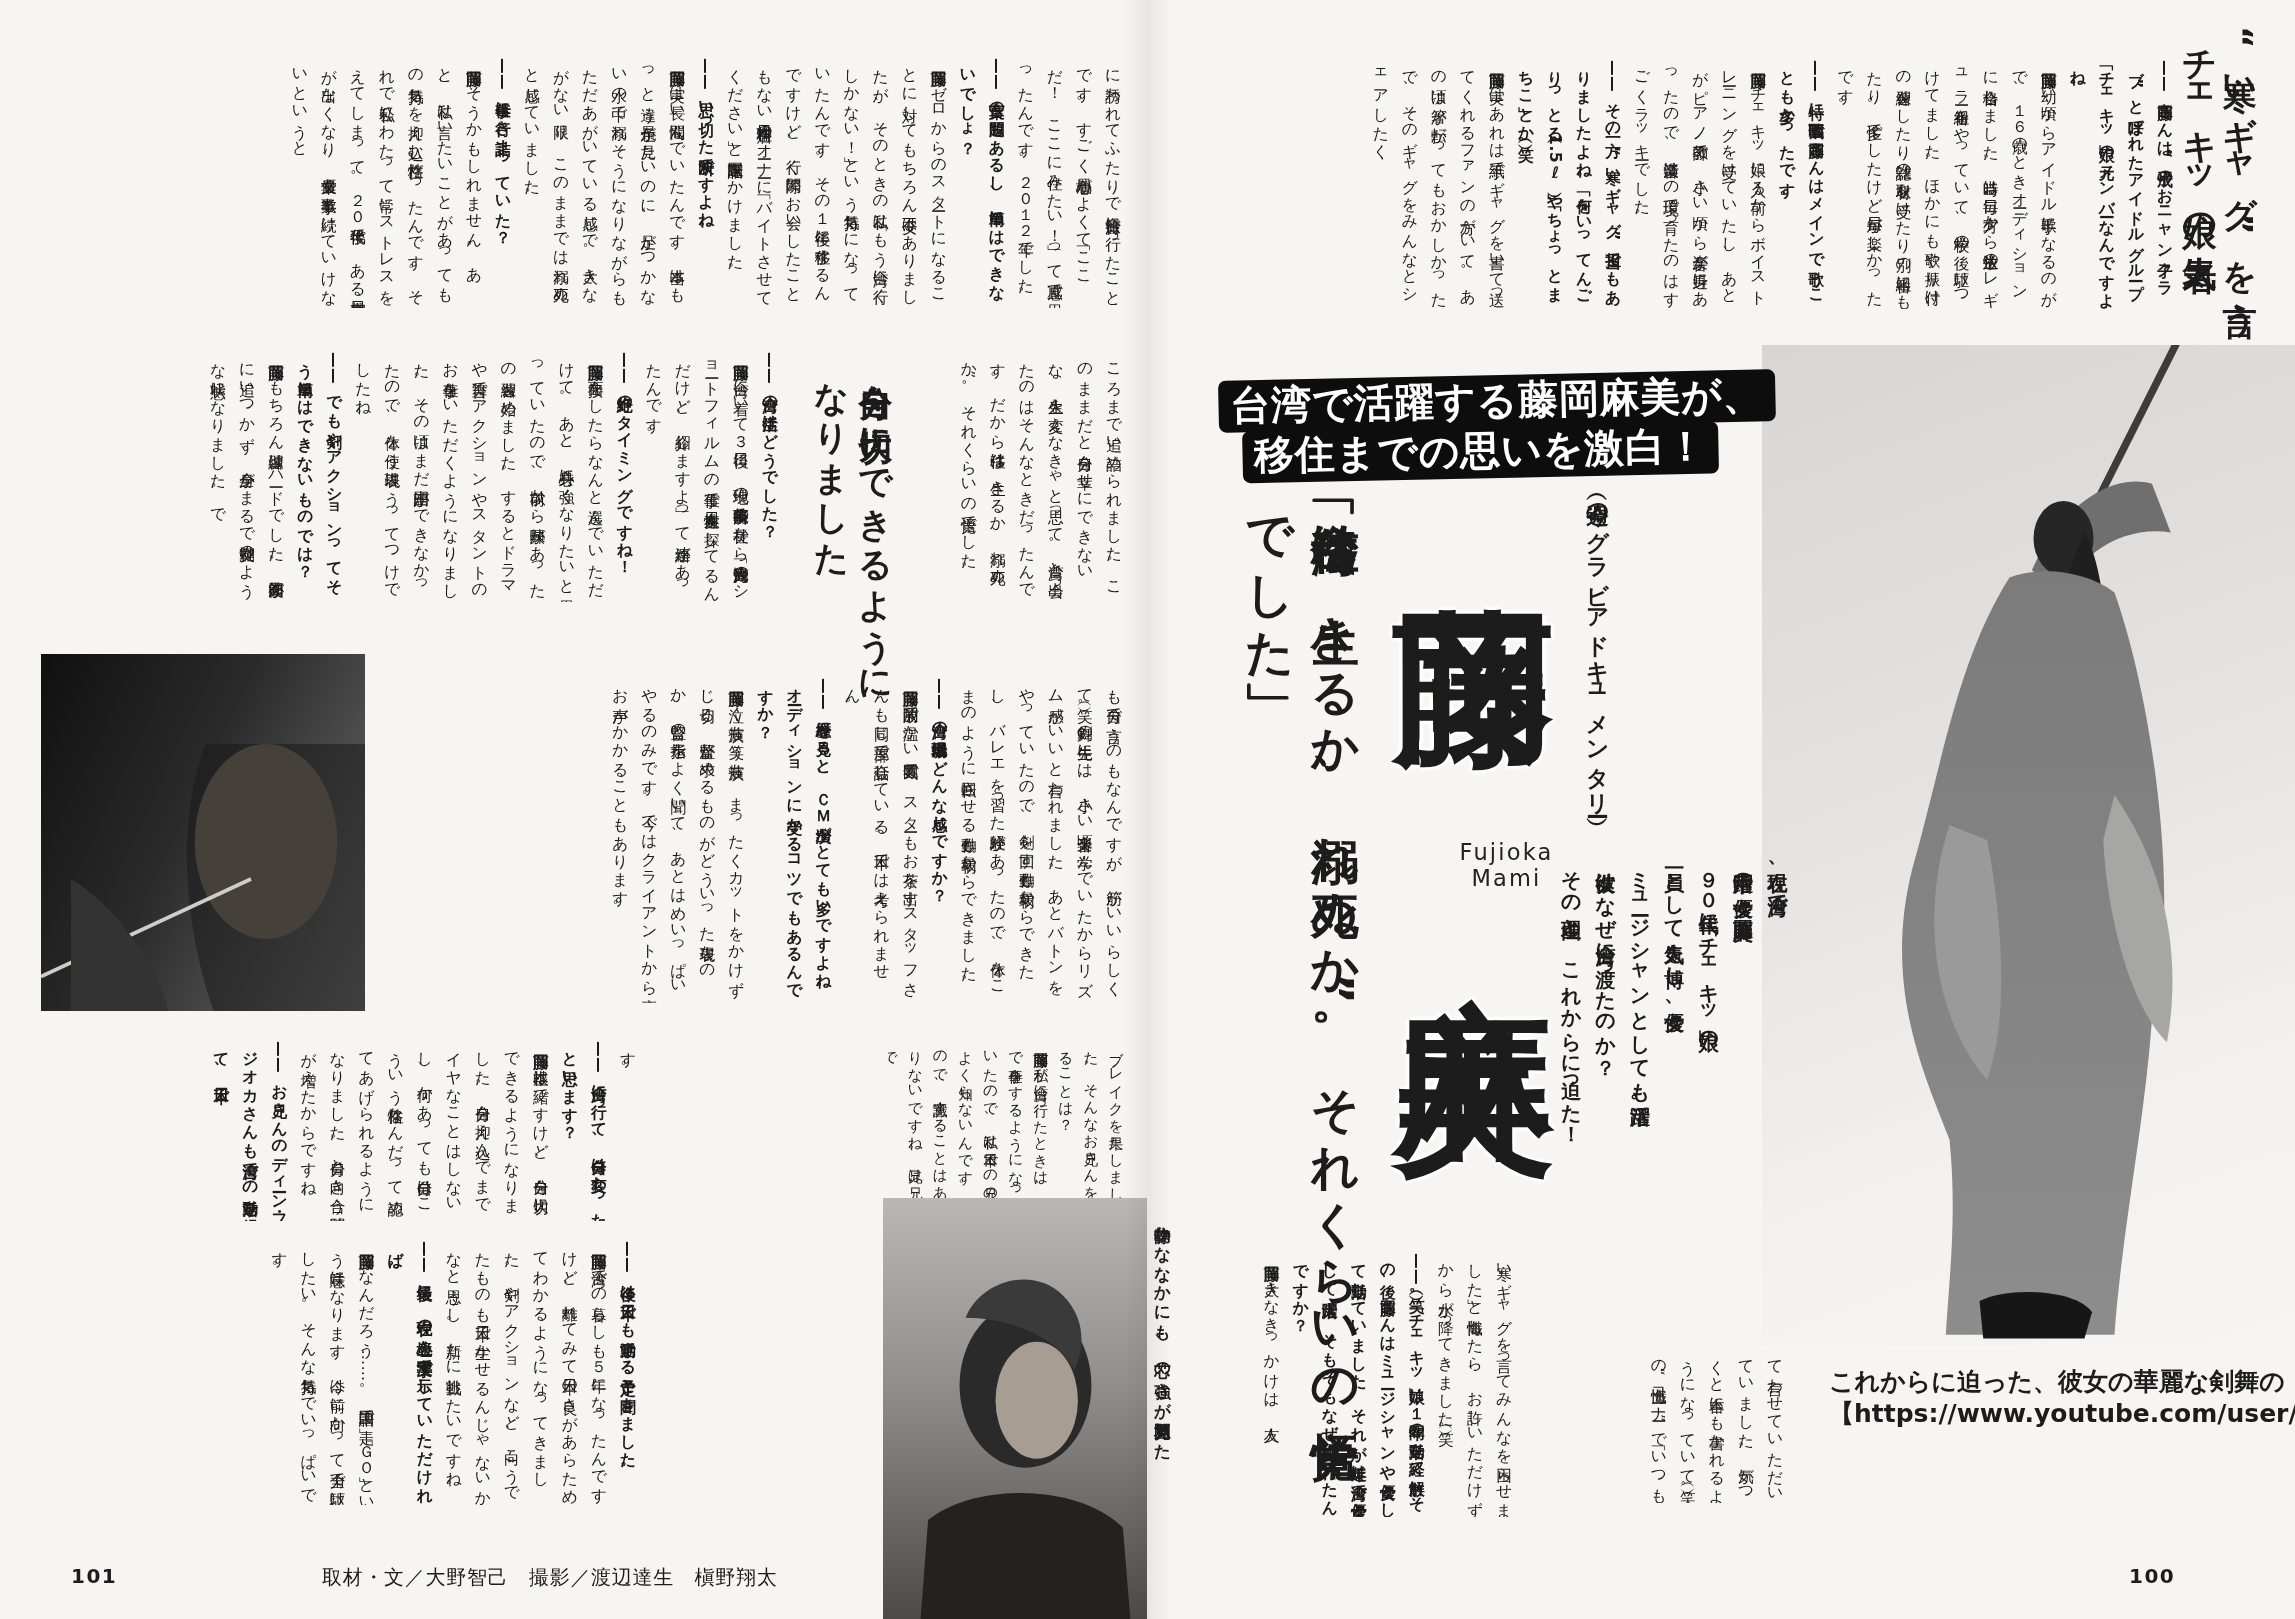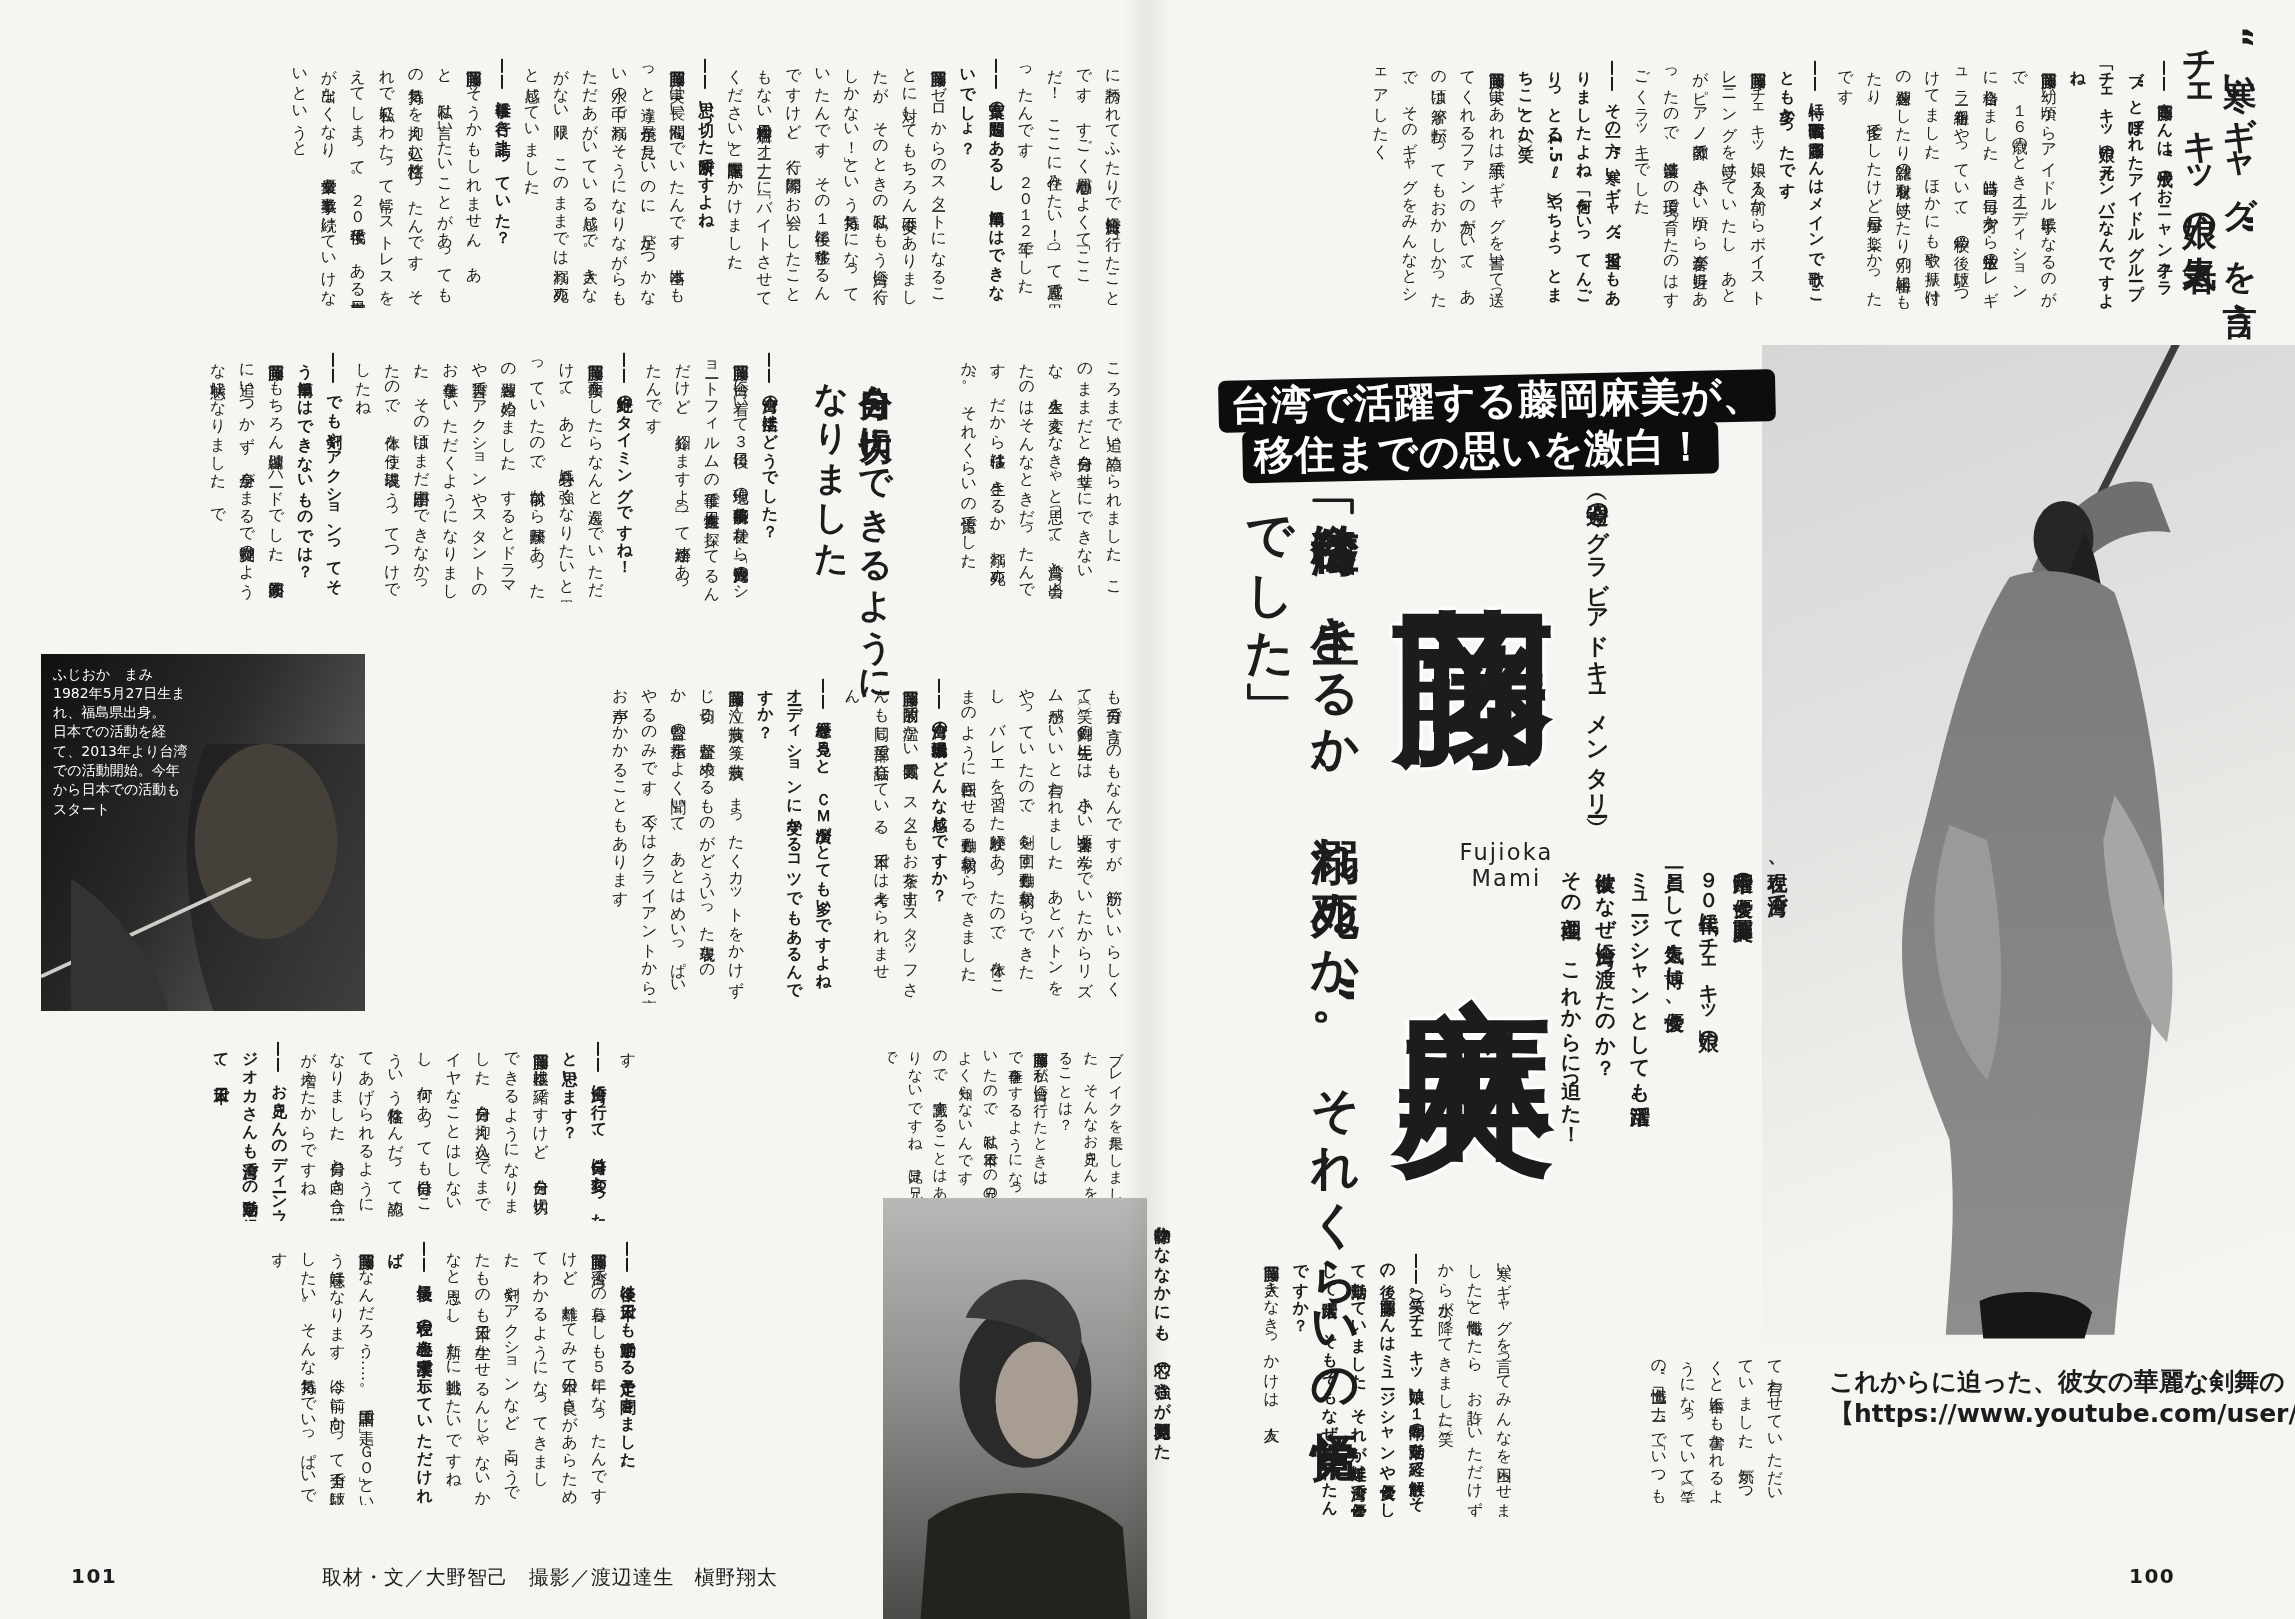--- a/index.html
+++ b/index.html
@@ -124,28 +124,20 @@
 <b class="q">——でも剣やアクションってそう簡単にはできないものでは？</b>
 <b class="spk">藤岡</b>　もちろん練習はハードでした。筋肉回復が練習量に追いつかず、全身がまるで腱鞘炎のような状態になりました。で</div>
 
 <div class="abs photo" style="left:41px;top:654px;width:324px;height:357px;background:linear-gradient(115deg,#101010 0%,#2b2b2b 45%,#555 80%,#6d6d6d 100%);">
   <svg width="324" height="357" viewBox="0 0 432 476" style="position:absolute;left:0;top:0;">
     <ellipse cx="300" cy="250" rx="95" ry="130" fill="#7c7064"></ellipse>
     <path d="M220,120 C180,220 190,360 230,476 L432,476 L432,120 Z" fill="#1a1a1a" opacity="0.55"></path>
     <line x1="0" y1="430" x2="280" y2="300" stroke="#cfcdc8" stroke-width="5"></line>
     <path d="M40,300 C90,330 150,400 170,476 L40,476 Z" fill="#333"></path>
   </svg>
-  <div class="profile-cap sans abs" style="left:12px;top:10.5px;width:165px;">ふじおか　まみ
-1982年5月27日生ま
-れ、福島県出身。
-日本での活動を経
-て、2013年より台湾
-での活動開始。今年
-から日本での活動も
-スタート</div>
 </div>
 
 <div class="abs v body-v" style="left:375px;top:678px;width:754px;height:325px;">も自分で言うのもなんですが、筋がいいらしくて（笑）。剣舞の先生には、小さい頃音楽を学んでいたからリズム感がいいと言われました。あとバトンをやっていたので、剣を回す動作も最初からできたし、バレエを習った経験があったので、体をこまのように回転させる動作も最初からできました。
 <b class="q">——台湾の撮影現場はどんな感じですか？</b>
 <b class="spk">藤岡</b>　開放的で温かい雰囲気で、スターもお茶を出すスタッフさんも同じ部屋で会話している。日本では考えられません。
 <b class="q">——経歴を見ると、ＣＭ出演がとても多いですよね。オーディションに受かるコツでもあるんですか？</b>
 <b class="spk">藤岡</b>　泣く演技も笑う演技も、まったくカットをかけず演じ切る。監督が求めるものがどういった表現なのか、監督の指示をよく聞いて、あとはめいっぱいやるのみです。今ではクライアントから直接お声がかかることもあります。</div>
 
 <div class="abs v body-v" style="left:888px;top:1041px;width:241px;height:181px;font-size:14.6px;line-height:1.72;">ブレイクを果たしました。そんなお兄さんを意識することは？
 <b class="spk">藤岡</b>　私が台湾に行ったときは、兄は日本で仕事をするようになっていたので、私は日本での兄の活躍をよく知らないんです。なので、意識することはあまりないですね。兄は兄、私は私で</div>

